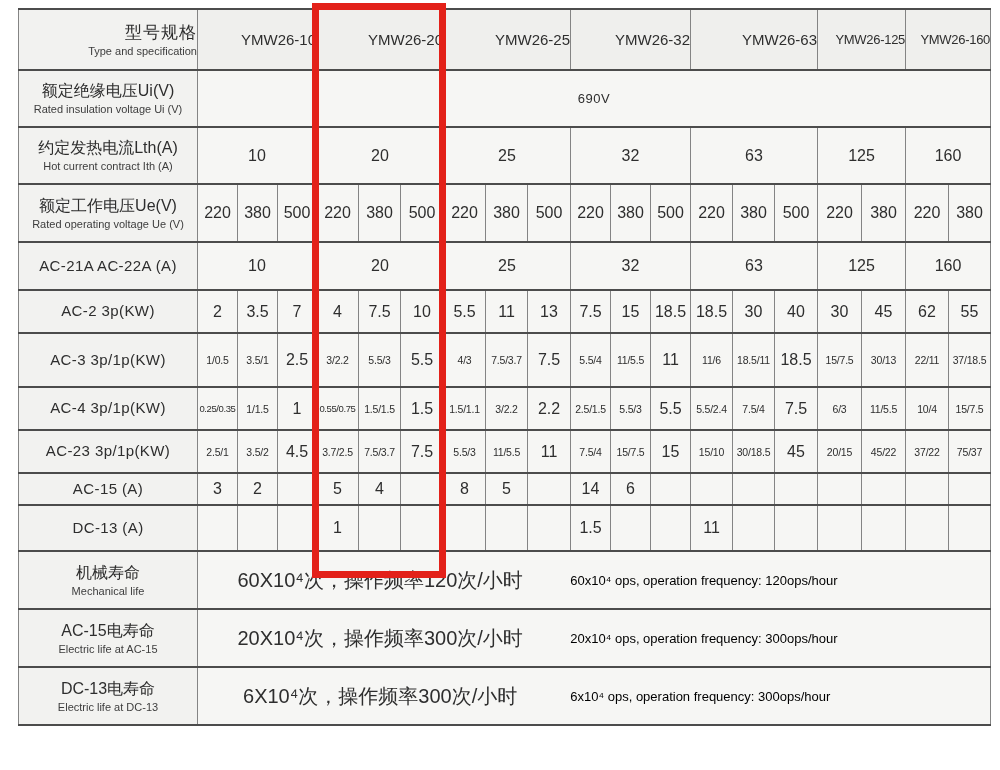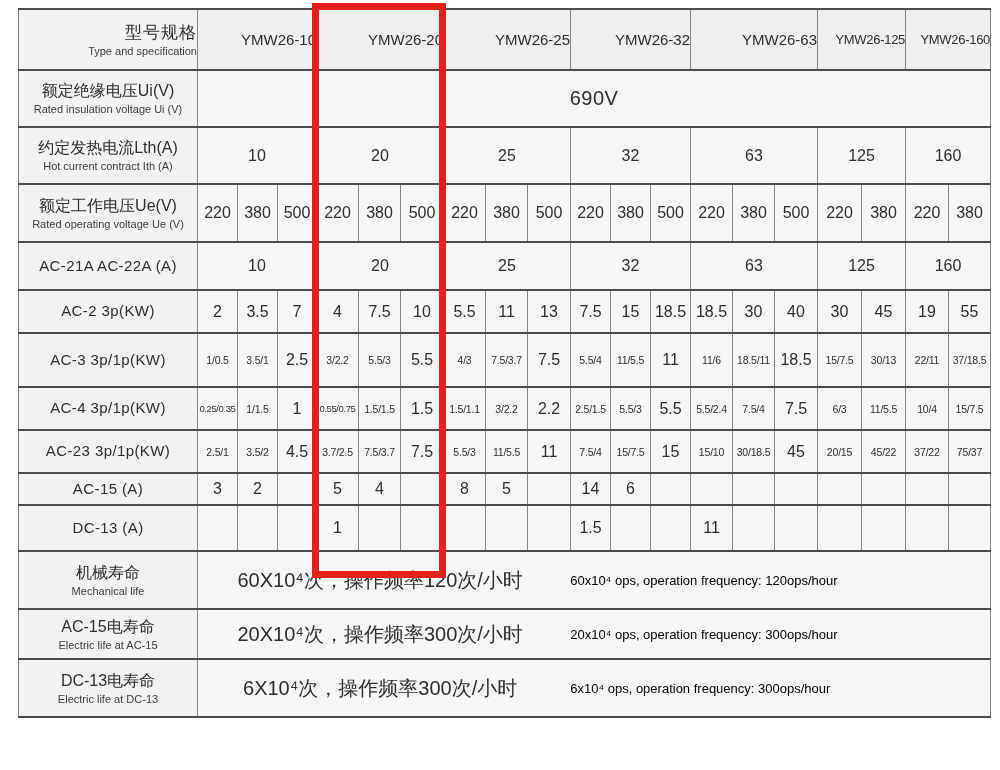--- a/index.html
+++ b/index.html
@@ -24,34 +24,34 @@
   tr:nth-child(3){height:57px}
   tr:nth-child(4){height:58px}
   tr:nth-child(5){height:48px}
   tr:nth-child(6){height:43px}
   tr:nth-child(7){height:54px}
   tr:nth-child(8){height:43px}
   tr:nth-child(9){height:43px}
   tr:nth-child(10){height:32px}
   tr:nth-child(11){height:46px}
   tr:nth-child(12){height:58px}
-  tr:nth-child(13){height:50px}
+  tr:nth-child(13){height:58px}
   tr:nth-child(14){height:58px}
   .r-head th { background:#efefed;text-align:right; }
   th.labelcell { background:#f2f2f0; }
   .lz { font-size:16px; line-height:1.25; }
   .lz.plain { font-size:15px; letter-spacing:.4px; }
   .r-head .lz { font-size:17px; letter-spacing:1px; }
   .le { font-size:11px; color:#3d3d3d; margin-top:2px; line-height:1.1; }
   .model { font-size:15px; }
   .model.narrow { font-size:13px; letter-spacing:-.3px; }
   .val { font-size:16px; }
   .val.frac { font-size:10.5px; letter-spacing:-.2px; }
   .val.frac.xs { font-size:9.5px; letter-spacing:-.4px; }
-  .mval { font-size:20px; letter-spacing:.5px; }
+  .mval { font-size:13px; letter-spacing:.5px; }
   .lifewrap { display:flex; align-items:center; width:100%; }
   .lifezh { width:46%; text-align:center; font-size:20px; }
   .lifeen { flex:1; text-align:left; font-size:13px; color:#000000; padding-left:8px; }
   .hibox {
     position:absolute; left:312px; top:3px; width:134px; height:575px;
     box-sizing:border-box; border:7px solid #e32119;
     z-index:5; pointer-events:none;
   }
 </style>
 </head>
@@ -166,21 +166,21 @@
           <td class="val">11</td>
           <td class="val">13</td>
           <td class="val">7.5</td>
           <td class="val">15</td>
           <td class="val">18.5</td>
           <td class="val">18.5</td>
           <td class="val">30</td>
           <td class="val">40</td>
           <td class="val">30</td>
           <td class="val">45</td>
-          <td class="val">19</td>
+          <td class="val">62</td>
           <td class="val">55</td>
         </tr>
         <tr>
           <th class="labelcell">
             <div class="lz plain">AC-3 3p/1p(KW)</div>
           </th>
           <td class="val frac">1/0.5</td>
           <td class="val frac">3.5/1</td>
           <td class="val">2.5</td>
           <td class="val frac">3/2.2</td>

